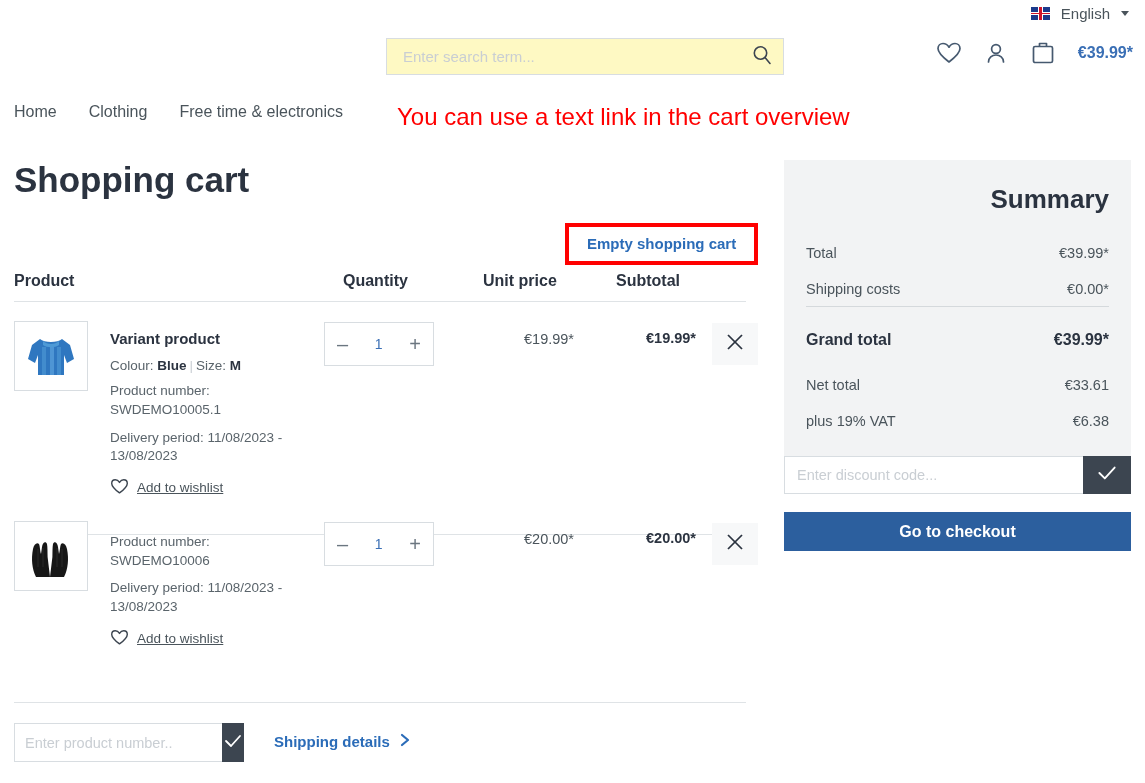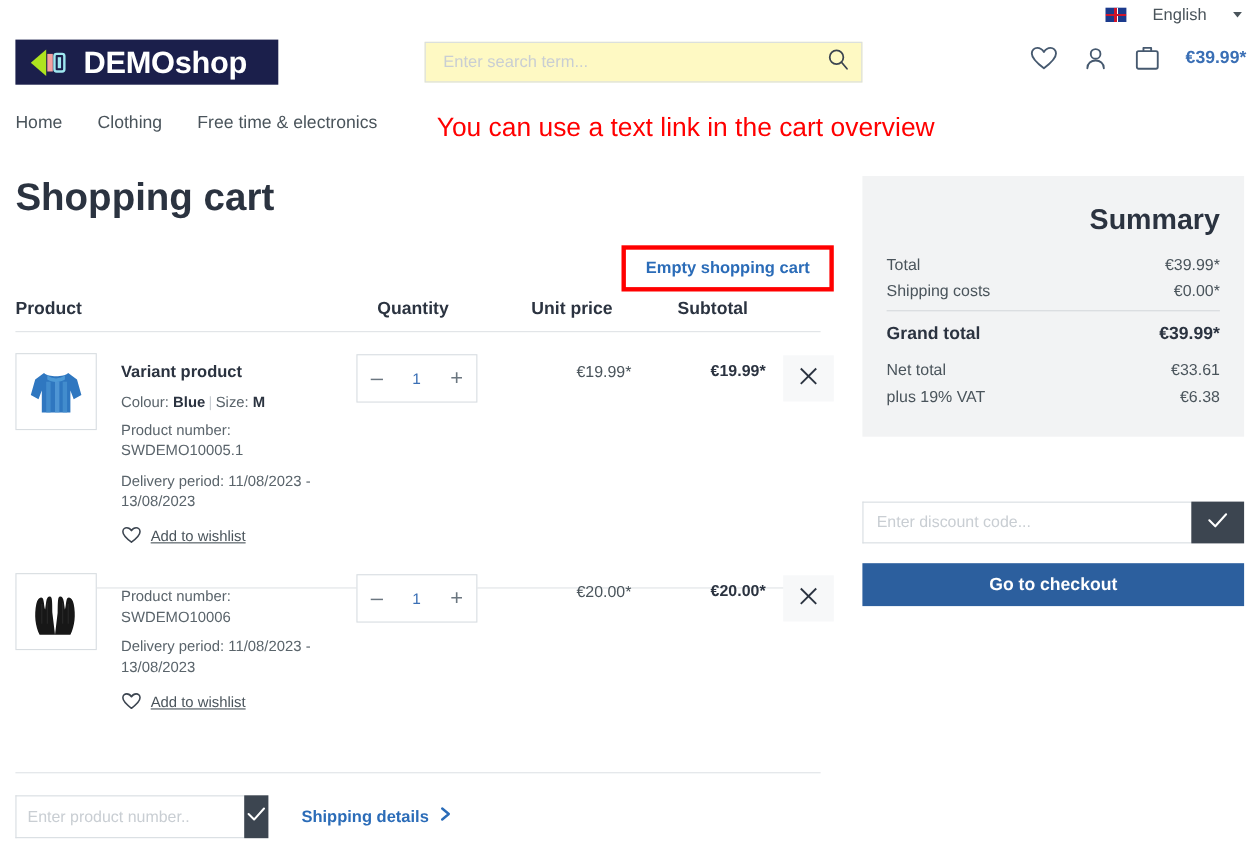--- a/index.html
+++ b/index.html
@@ -12,21 +12,21 @@
     overflow: hidden;
   }
   .page { position: relative; width: 1145px; height: 783px; }
 
   
   .topbar {
     position: absolute; top: 0; left: 0; width: 1145px; height: 26px;
     display: flex; justify-content: flex-end; align-items: center;
     padding-right: 16px;
   }
-  .lang { display: flex; align-items: center; gap: 24px; cursor: pointer; }
+  .lang { display: flex; align-items: center; gap: 11px; cursor: pointer; }
   .flag {
     width: 19px; height: 13px; position: relative; overflow: hidden;
     background: #1b3a8c; border: 0;
     display: inline-block;
   }
   .flag::before {
     content: ""; position: absolute; left: 0; top: 0; right: 0; bottom: 0;
     background:
       linear-gradient(to bottom, transparent 41%, #ffffff 41%, #ffffff 59%, transparent 59%),
       linear-gradient(to right, transparent 39%, #ffffff 39%, #ffffff 61%, transparent 61%);
@@ -178,21 +178,21 @@
 
   
   .summary {
     position: absolute; left: 784px; top: 160px; width: 347px;
     background: #f2f3f4; padding: 24px 22px 20px 22px;
   }
   .summary h2 {
     margin: 0 0 18px 0; font-size: 26px; font-weight: bold; color: #2b3340; text-align: right;
   }
   .srow { display: flex; justify-content: space-between; align-items: baseline; margin-bottom: 8px; }
-  .srow .lbl { font-size: 14.5px; color: #4a545b; }
+  .srow .lbl { font-size: 14.5px; color: #4a545b; margin-top: 12px; }
   .srow .val { font-size: 14.5px; color: #4a545b; }
   .sdiv { border-top: 1px solid #d5d9dc; margin: 9px 0 12px 0; }
   .srow.grand .lbl, .srow.grand .val { font-size: 16px; font-weight: bold; color: #2b3340; }
   .srow.grand { margin-bottom: 16px; }
 
   .discount {
     position: absolute; left: 784px; top: 456px; display: flex;
     width: 347px; height: 38px;
   }
   .discount input {
@@ -218,31 +218,20 @@
 <div class="page">
 
   <div class="topbar">
     <div class="lang">
       <span class="flag"></span>
       <span class="lang-label">English</span>
       <span class="caret"></span>
     </div>
   </div>
 
-  <div class="logo">
-    <span class="logo-mark">
-      <svg width="40" height="26" viewBox="0 0 40 26">
-        <polygon points="16,1 16,25 2,13" fill="#aee41f"></polygon>
-        <rect x="17" y="5" width="5" height="16" fill="#f4a0a0"></rect>
-        <rect x="23.5" y="5" width="9" height="16" rx="2" fill="none" stroke="#9fe8f0" stroke-width="2.2"></rect>
-        <rect x="26.5" y="8" width="3" height="10" fill="#9fe8f0"></rect>
-      </svg>
-    </span>
-    <span class="logo-text">DEMOshop</span>
-  </div>
 
   <div class="searchbox">
     <input type="text" placeholder="Enter search term..." style="">
     <span>
       <svg width="22" height="22" viewBox="0 0 22 22">
         <circle cx="9.5" cy="9" r="6.2" fill="none" stroke="#3c4550" stroke-width="1.6"></circle>
         <line x1="14" y1="13.6" x2="19" y2="19.5" stroke="#3c4550" stroke-width="1.6" stroke-linecap="round"></line>
       </svg>
     </span>
   </div>

